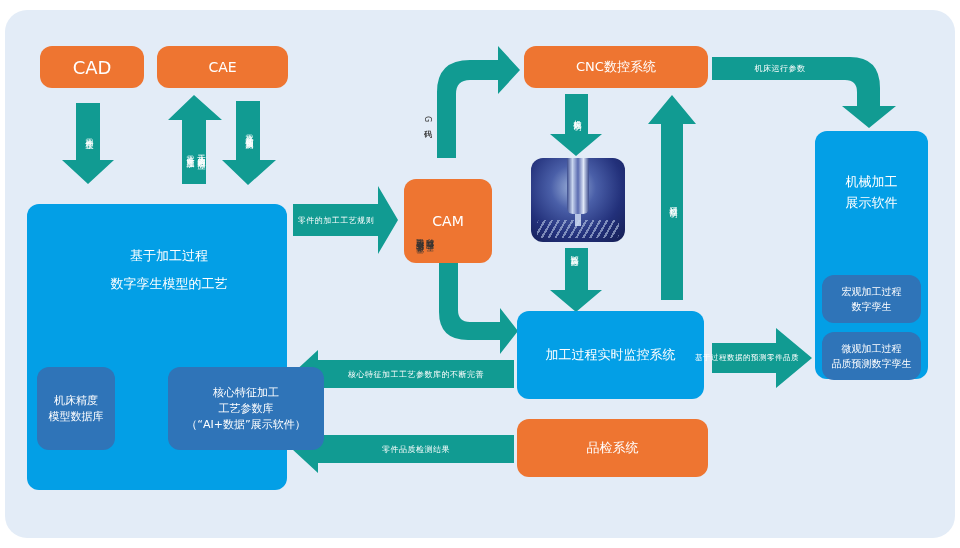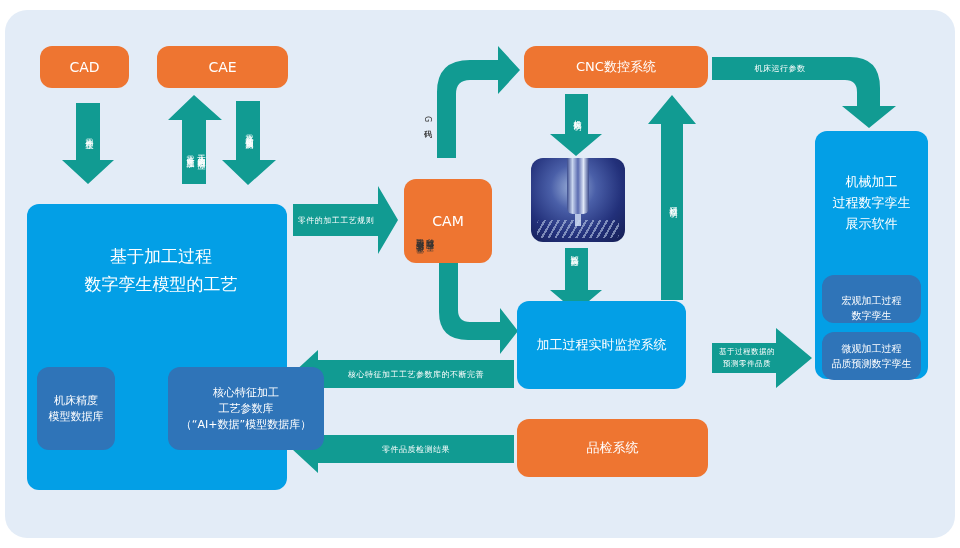--- a/index.html
+++ b/index.html
@@ -57,63 +57,62 @@
     <path d="M712,57 L850,57 Q880,57 880,88 L880,106 L896,106 L869,128 L842,106 L857,106 L857,92 Q857,80 845,80 L712,80 Z"></path>
 
     <polygon points="712,343 776,343 776,328 812,358 776,388 776,373 712,373"></polygon>
 
     <polygon points="514,360 318,360 318,350 292,374 318,398 318,388 514,388"></polygon>
 
     <polygon points="514,435 318,435 318,425 292,449 318,473 318,463 514,463"></polygon>
   </g>
 </svg>
 
-<div class="box orange" style="left:40px;top:46px;width:89px;height:42px;font-size:14px;">
+<div class="box orange" style="left:40px;top:46px;width:104px;height:42px;font-size:18px;">
   <span>CAD</span>
 </div>
 <div class="box orange" style="left:157px;top:46px;width:131px;height:42px;font-size:14px;">
   <span>CAE</span>
 </div>
 <div class="box orange" style="left:404px;top:164px;width:88px;height:84px;font-size:14px;margin-top:15px;">
   <span>CAM</span>
 </div>
 <div class="box orange" style="left:524px;top:46px;width:184px;height:42px;font-size:13px;">
   <span>CNC数控系统</span>
 </div>
 <div class="box orange" style="left:517px;top:419px;width:191px;height:58px;font-size:13px;">
   <span>品检系统</span>
 </div>
 
-<div class="box blue" style="left:517px;top:301px;width:169px;height:88px;font-size:13px;">
+<div class="box blue" style="left:517px;top:311px;width:187px;height:88px;font-size:13px;">
   <span>加工过程实时监控系统</span>
 </div>
 
 <div class="box blue" style="left:27px;top:204px;width:260px;height:286px;display:block;">
-  <div style="position:absolute;left:4px;top:38px;width:260px;text-align:center;font-size:17px;line-height:28px;">
+  <div style="position:absolute;left:12px;top:38px;width:260px;text-align:center;font-size:13px;line-height:28px;">
     <div>基于加工过程</div>
     <div>数字孪生模型的工艺</div>
   </div>
   <div class="box inner" style="left:10px;top:163px;width:78px;height:83px;font-size:11px;line-height:16px;flex-direction:column;">
     <div>机床精度</div>
     <div>模型数据库</div>
   </div>
   <div class="box inner" style="left:97px;top:163px;width:156px;height:83px;font-size:11px;line-height:16px;flex-direction:column;margin-left:44px;">
     <div>核心特征加工</div>
     <div>工艺参数库</div>
-    <div>（“AI+数据”模型数据库）</div>
+    <div>（“AI+数据”展示软件）</div>
   </div>
 </div>
 
 <div class="box blue" style="left:815px;top:131px;width:113px;height:248px;display:block;">
   <div style="position:absolute;left:0;top:40px;width:113px;text-align:center;font-size:13px;line-height:21px;">
     <div>机械加工</div>
-    <div>过程数字孪生</div>
     <div>展示软件</div>
   </div>
-  <div class="box inner" style="left:7px;top:144px;width:99px;height:48px;font-size:10px;line-height:15px;flex-direction:column;justify-content:flex-end;">
+  <div class="box inner" style="left:7px;top:144px;width:99px;height:48px;font-size:10px;line-height:15px;flex-direction:column;">
     <div>宏观加工过程</div>
     <div>数字孪生</div>
   </div>
   <div class="box inner" style="left:7px;top:201px;width:99px;height:48px;font-size:10px;line-height:15px;flex-direction:column;">
     <div>微观加工过程</div>
     <div>品质预测数字孪生</div>
   </div>
 </div>
 
 <div class="machine">
@@ -127,18 +126,18 @@
 <div class="vlbl" style="left:184px;top:122px;height:60px;width:10px;">零件对应加工</div>
 <div class="vlbl" style="left:242px;top:104px;height:56px;width:12px;">零件品质仿真预测</div>
 <div class="lbl" style="left:293px;top:212px;width:86px;height:16px;">零件的加工工艺规则</div>
 <div class="dlbl" style="left:421px;top:116px;">G代码</div>
 <div class="dlbl" style="left:426px;top:252px;transform:rotate(180deg);">工艺控制目标</div>
 <div class="dlbl" style="left:416px;top:252px;transform:rotate(180deg);">零件的指令坐标值</div>
 <div class="vlbl" style="left:570px;top:96px;height:38px;width:12px;">机床控制</div>
 <div class="vlbl" style="left:570px;top:252px;height:38px;width:12px;transform:rotate(180deg);">过程监测</div>
 <div class="vlbl" style="left:666px;top:180px;height:44px;width:12px;">过程控制</div>
 <div class="lbl" style="left:730px;top:60px;width:100px;height:16px;">机床运行参数</div>
-<div class="lbl" style="left:712px;top:345px;width:70px;height:26px;flex-direction:column;line-height:12px;font-size:7.5px;">
+<div class="lbl" style="left:712px;top:345px;width:70px;height:26px;flex-direction:row;line-height:12px;font-size:7.5px;">
   <div>基于过程数据的</div>
   <div>预测零件品质</div>
 </div>
 <div class="lbl" style="left:318px;top:366px;width:196px;height:16px;">核心特征加工工艺参数库的不断完善</div>
 <div class="lbl" style="left:318px;top:441px;width:196px;height:16px;">零件品质检测结果</div>
 
 </body></html>

